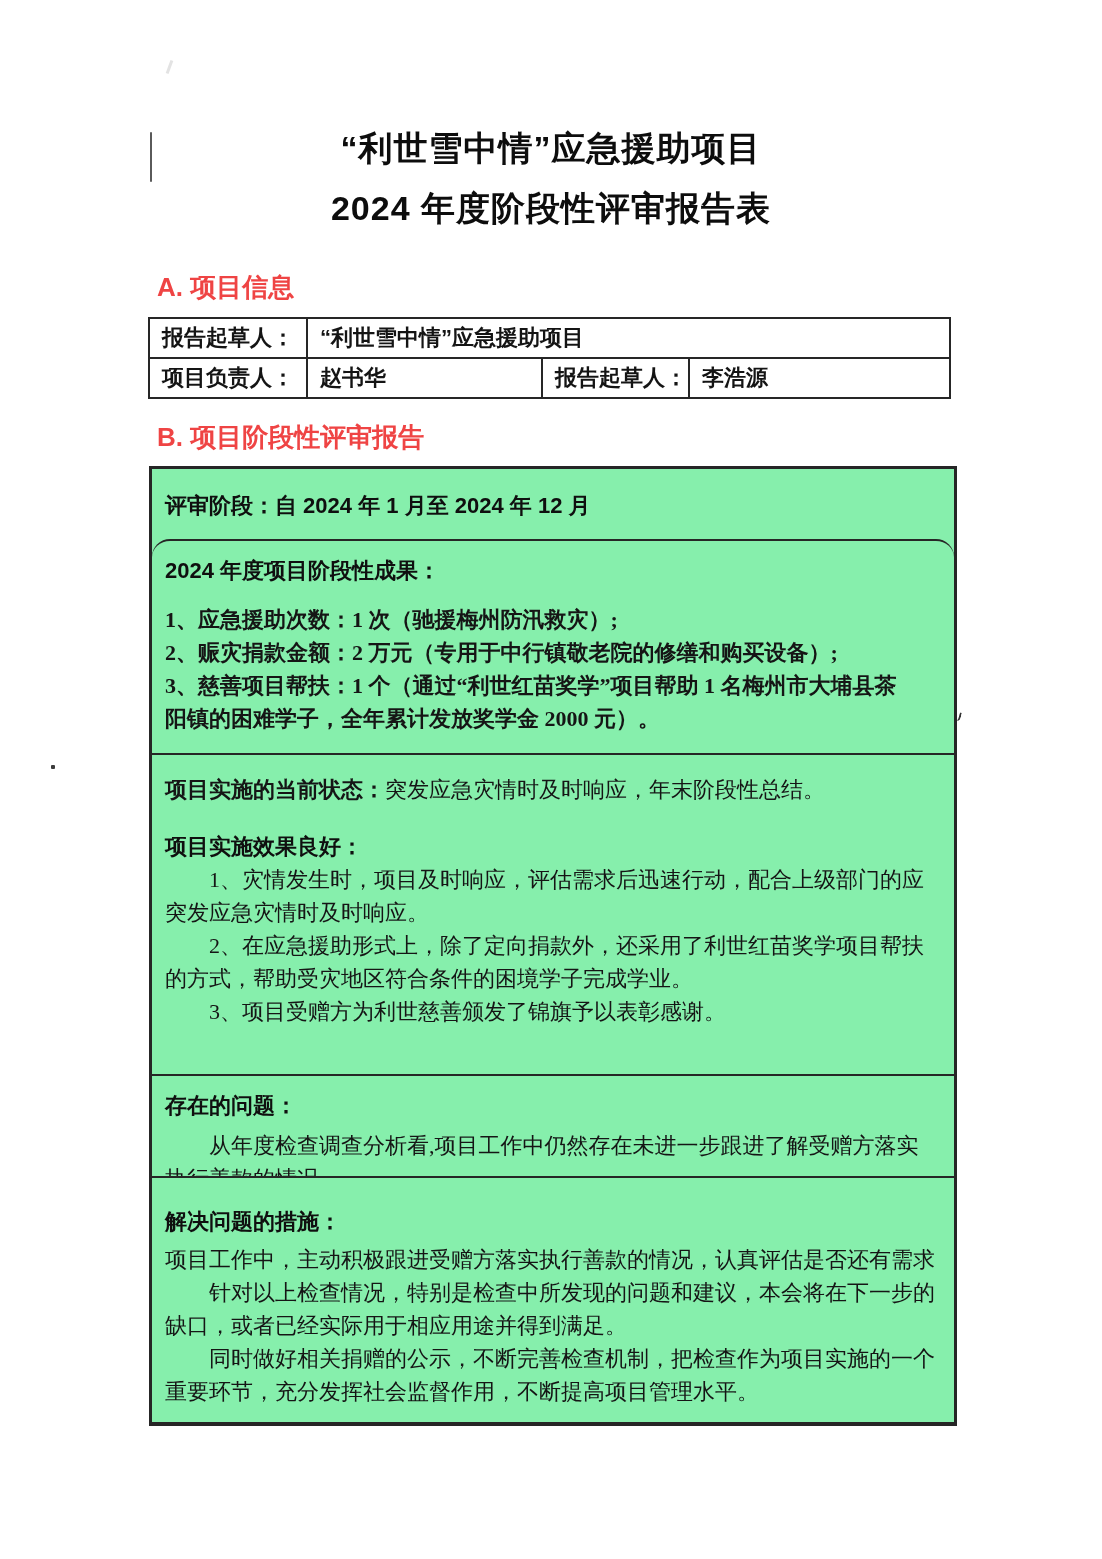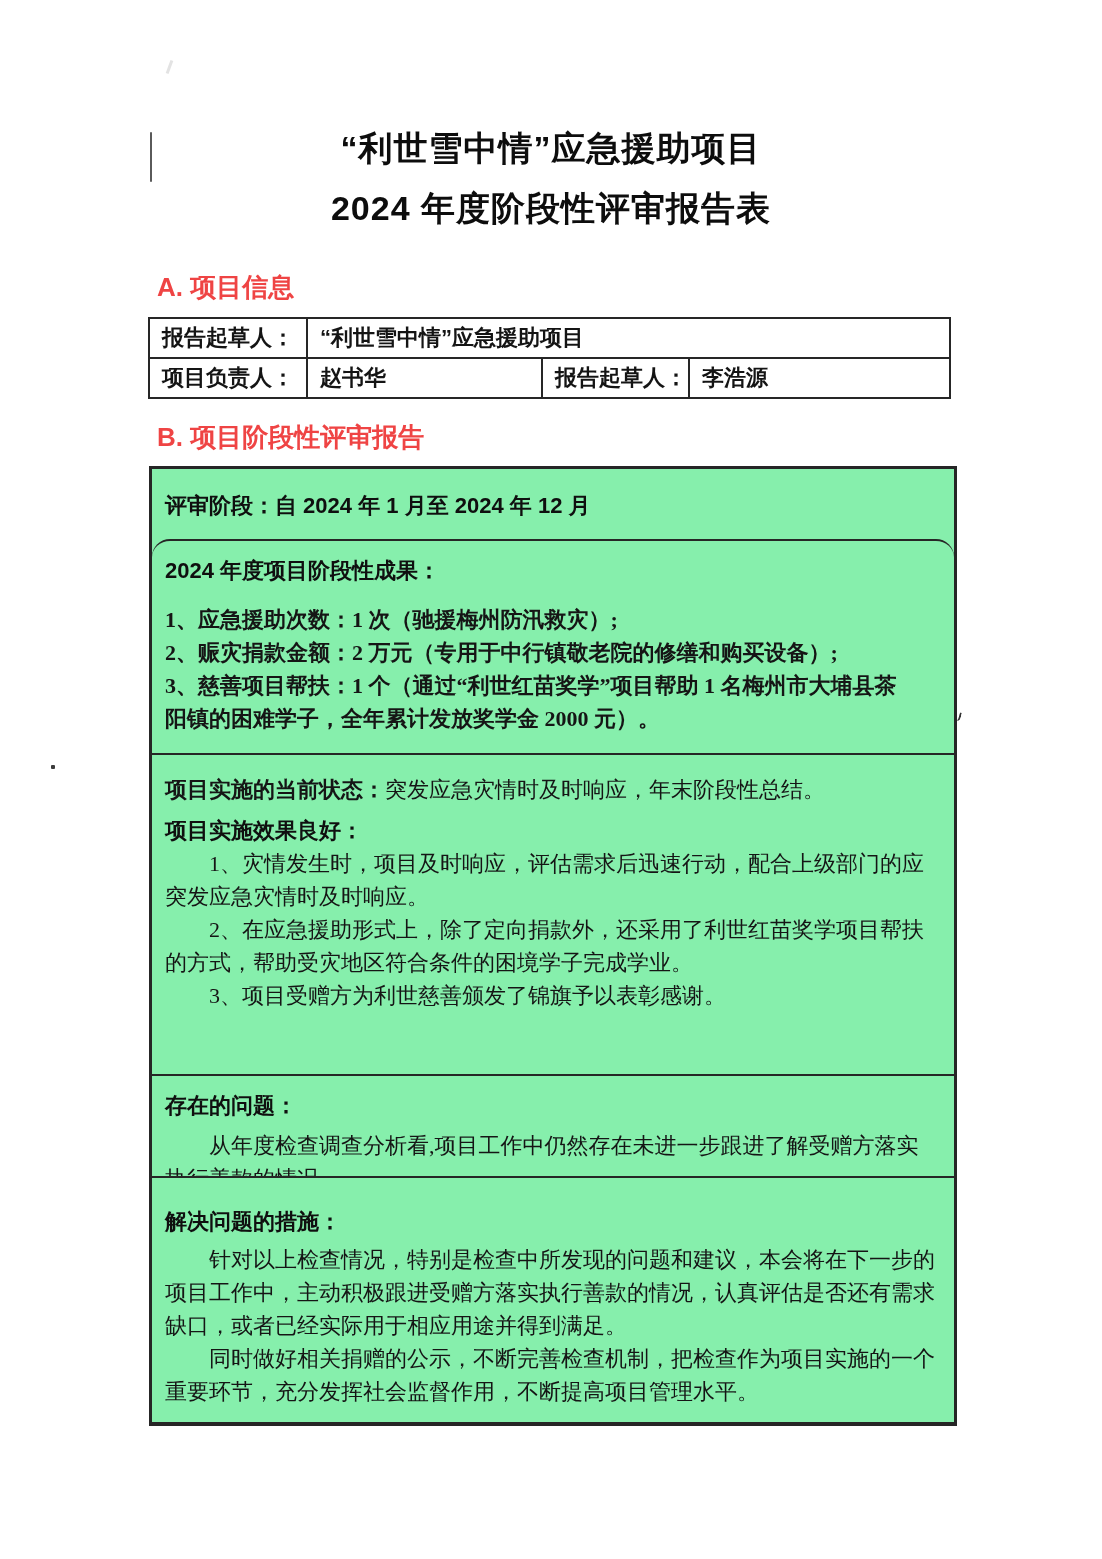--- a/index.html
+++ b/index.html
@@ -94,21 +94,21 @@
   .inline-bold {
     font-weight: bold;
     font-family: "Liberation Sans", sans-serif;
   }
   .indent { text-indent: 44px; }
 
   .r1 .b-head { margin-top: 20px; }
   .r2 .b-head { margin-top: 13px; }
   .r2 .lines  { margin-top: 16px; font-weight: bold; }
   .r3 .first  { margin-top: 18px; }
-  .r3 .b-head { margin-top: 8px; }
+  .r3 .b-head { margin-top: 24px; }
   .r4 .b-head { margin-top: 13px; }
   .r4 .lines  { margin-top: 7px; }
   .r5 .b-head { margin-top: 27px; }
   .r5 .lines  { margin-top: 5px; }
 
   
   .artifact { position: absolute; }
   .artifact.vline {
     left: 150px; top: 132px;
     width: 2px; height: 50px;
@@ -205,22 +205,22 @@
       <div class="b-head">存在的问题：</div>
       <div class="lines">
         <div class="b-line indent">从年度检查调查分析看,项目工作中仍然存在未进一步跟进了解受赠方落实</div>
         <div class="b-line">执行善款的情况。</div>
       </div>
     </div>
 
     <div class="row r5">
       <div class="b-head">解决问题的措施：</div>
       <div class="lines">
+        <div class="b-line">项目工作中，主动积极跟进受赠方落实执行善款的情况，认真评估是否还有需求</div>
         <div class="b-line indent">针对以上检查情况，特别是检查中所发现的问题和建议，本会将在下一步的</div>
-        <div class="b-line">项目工作中，主动积极跟进受赠方落实执行善款的情况，认真评估是否还有需求</div>
         <div class="b-line">缺口，或者已经实际用于相应用途并得到满足。</div>
         <div class="b-line indent">同时做好相关捐赠的公示，不断完善检查机制，把检查作为项目实施的一个</div>
         <div class="b-line">重要环节，充分发挥社会监督作用，不断提高项目管理水平。</div>
       </div>
     </div>
 
   </div>
 </div>
 
 </body></html>

